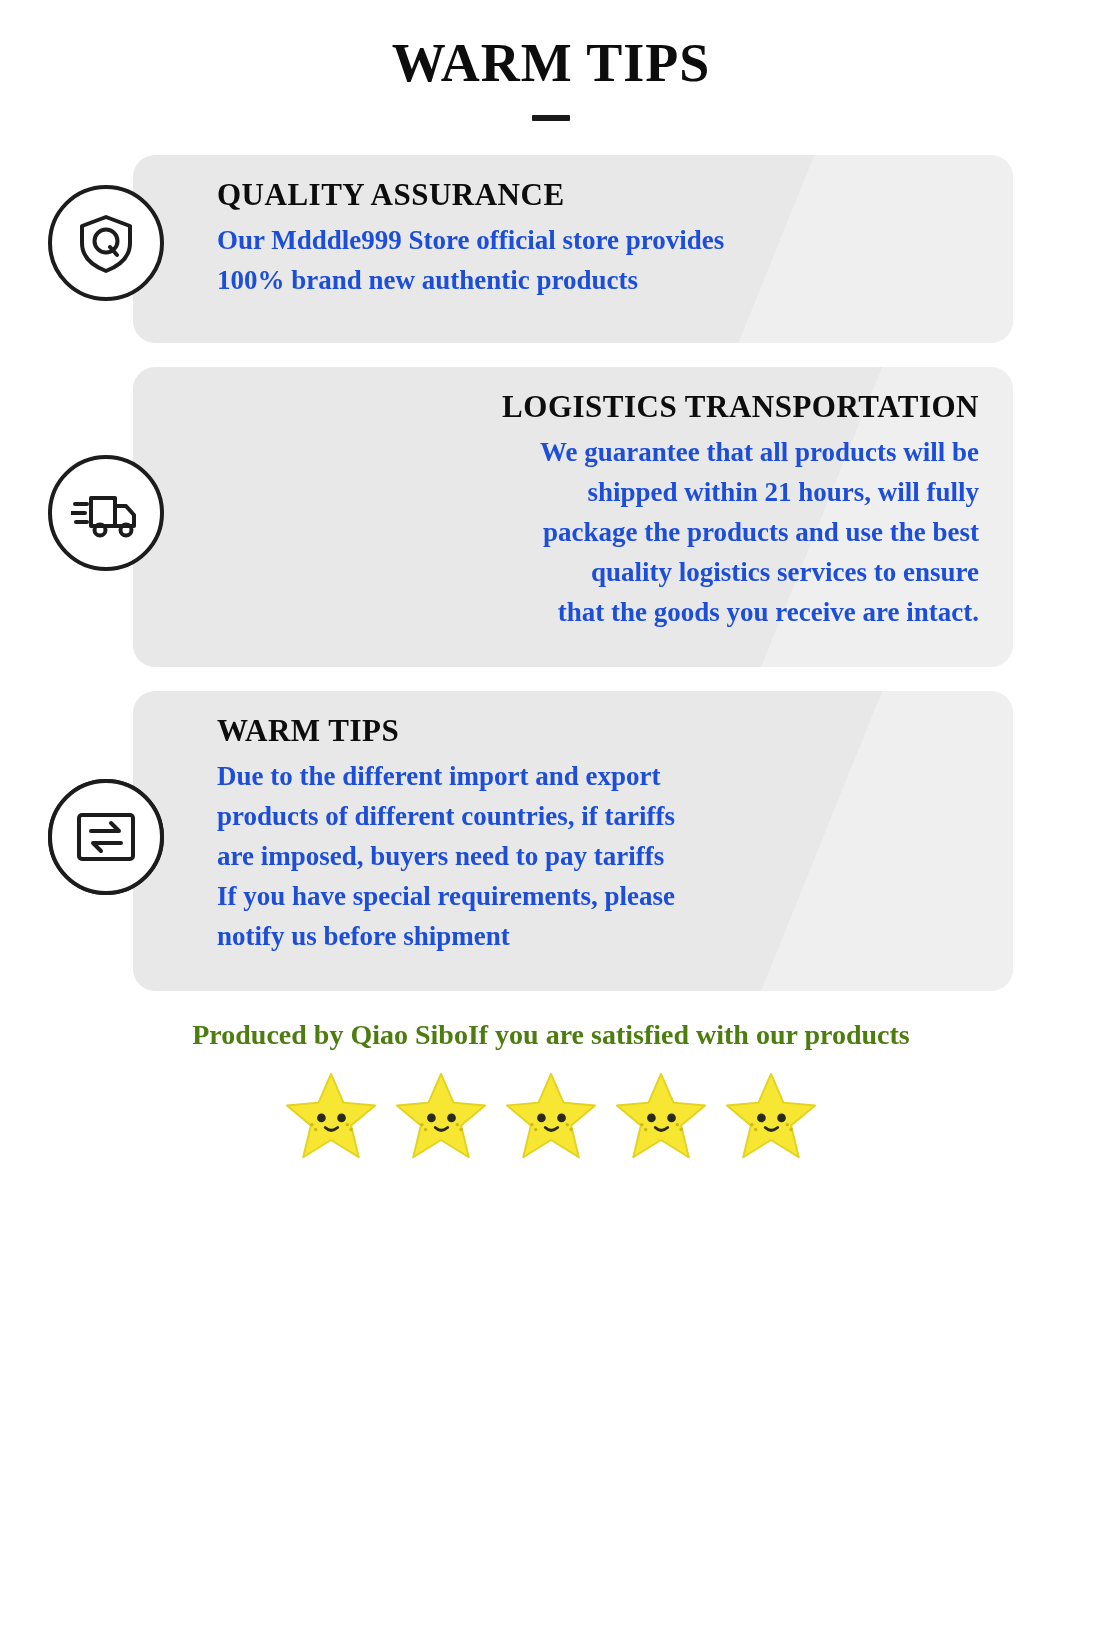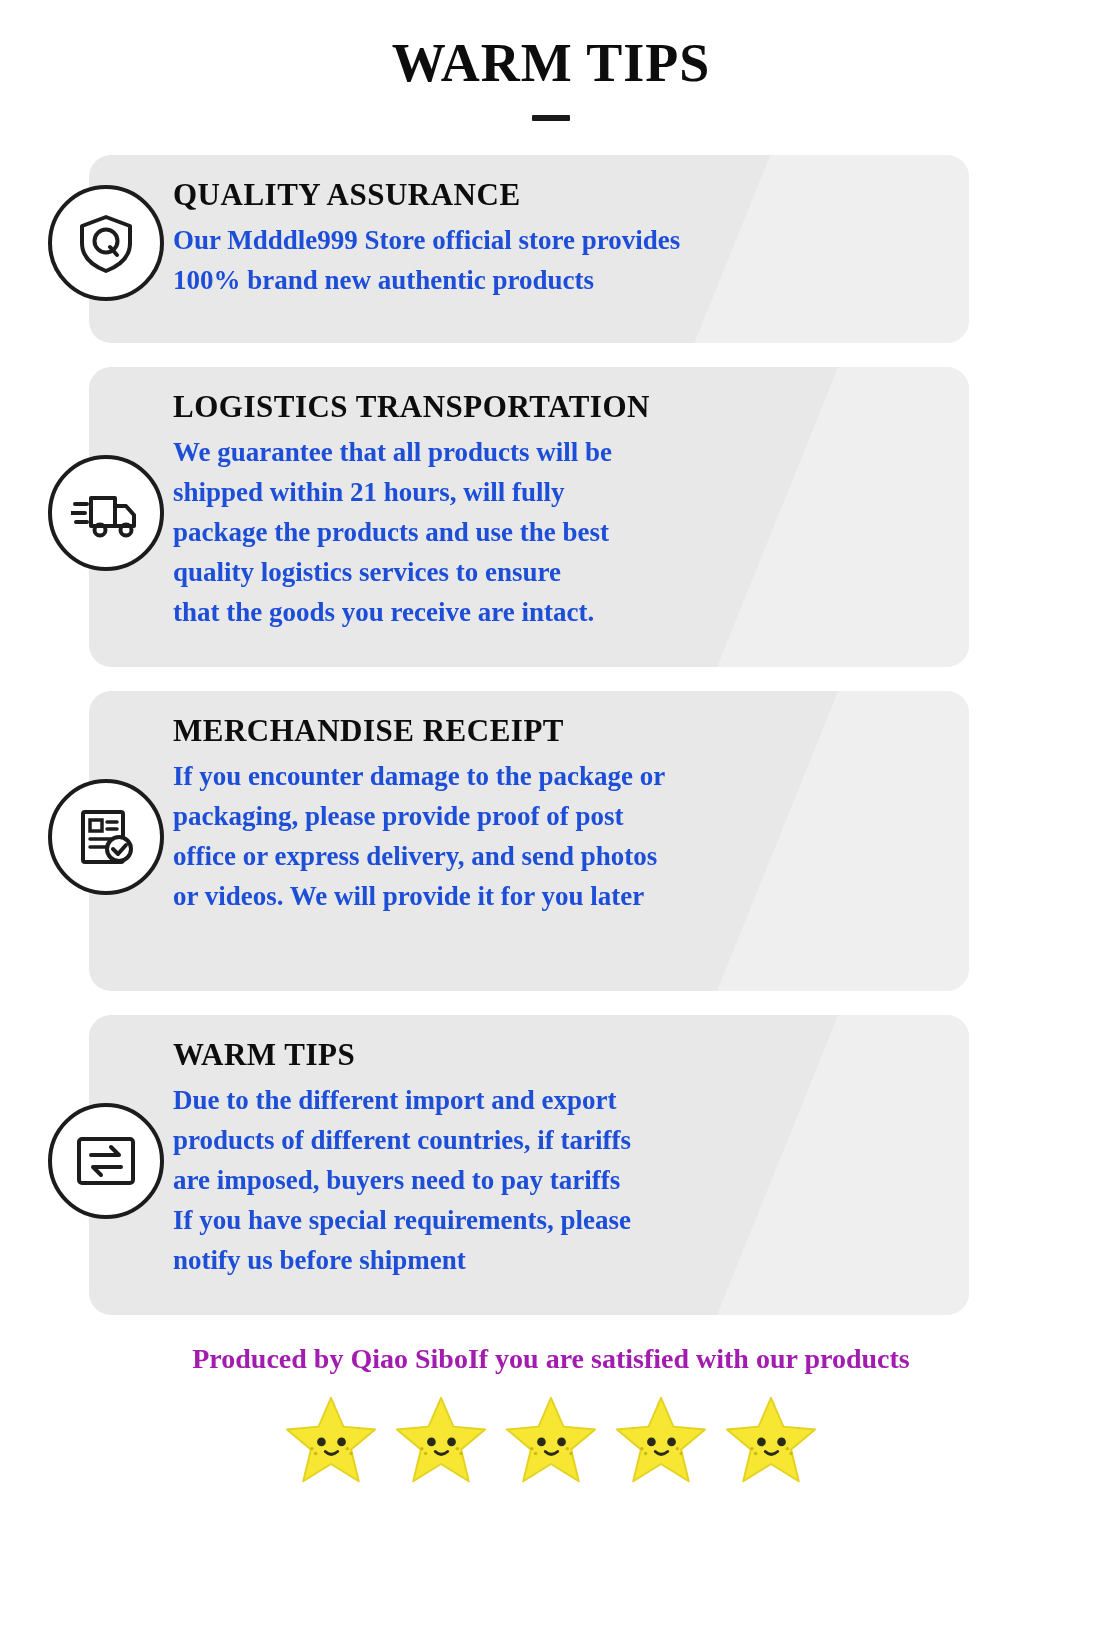--- a/index.html
+++ b/index.html
@@ -100,39 +100,40 @@
     box-sizing: border-box;
     display: flex;
     align-items: center;
     justify-content: center;
     z-index: 5;
   }
   .icon-circle svg { display: block; }
 
   
   #card-quality  { height: 188px; }
-  #card-logistics{ height: 300px; }
+  #card-logistics{ height: 300px; text-align: right; }
   #card-receipt  { height: 300px; }
   #card-warm     { height: 300px; }
 
   .card-wrap {
     position: relative;
     width: 1058px;
+    padding-left: 44px;
   }
 
   
   .footer {
     margin-top: 18px;
     text-align: center;
   }
   .footer-line {
     font-size: 28px;
     font-weight: bold;
     line-height: 1.45;
-    color: #a21caf;
+    color: #4d7c0f;
     padding: 0 34px;
   }
   .stars {
     margin-top: 14px;
     display: flex;
     justify-content: center;
     gap: 14px;
   }
   .star { display: block; }
 </style>
@@ -181,29 +182,20 @@
           <path d="M20 16 H44 V44 H20 Z" fill="none" stroke="#1c1c1c" stroke-width="4" stroke-linejoin="round"></path>
           <path d="M44 24 H55 L63 33 V44 H44 Z" fill="none" stroke="#1c1c1c" stroke-width="4" stroke-linejoin="round"></path>
           <circle cx="29" cy="48" r="5.5" fill="none" stroke="#1c1c1c" stroke-width="4"></circle>
           <circle cx="55" cy="48" r="5.5" fill="none" stroke="#1c1c1c" stroke-width="4"></circle>
           <path d="M4 22 H16 M0 31 H14 M5 40 H16" fill="none" stroke="#1c1c1c" stroke-width="4" stroke-linecap="round"></path>
         </svg>
       </div>
     </div>
 
     <div class="card-wrap">
-      <div class="card" id="card-receipt">
-        <div class="card-inner">
-          <div class="card-title">MERCHANDISE RECEIPT</div>
-          <div class="card-body">If you encounter damage to the package or
-packaging, please provide proof of post
-office or express delivery, and send photos
-or videos. We will provide it for you later</div>
-        </div>
-      </div>
       <div class="icon-circle" style="top: 88px;">
         <svg width="66" height="66" viewBox="0 0 66 66" aria-hidden="true">
           <rect x="10" y="8" width="40" height="50" rx="2" fill="none" stroke="#1c1c1c" stroke-width="4"></rect>
           <rect x="17" y="16" width="12" height="11" fill="none" stroke="#1c1c1c" stroke-width="3.5"></rect>
           <path d="M34 18 H44 M34 25 H44 M17 35 H44 M17 43 H34" fill="none" stroke="#1c1c1c" stroke-width="3.5" stroke-linecap="round"></path>
           <circle cx="46" cy="45" r="12" fill="#ffffff" stroke="#1c1c1c" stroke-width="4"></circle>
           <path d="M40 45 L45 50 L53 41" fill="none" stroke="#1c1c1c" stroke-width="4" stroke-linecap="round" stroke-linejoin="round"></path>
         </svg>
       </div>
     </div>

